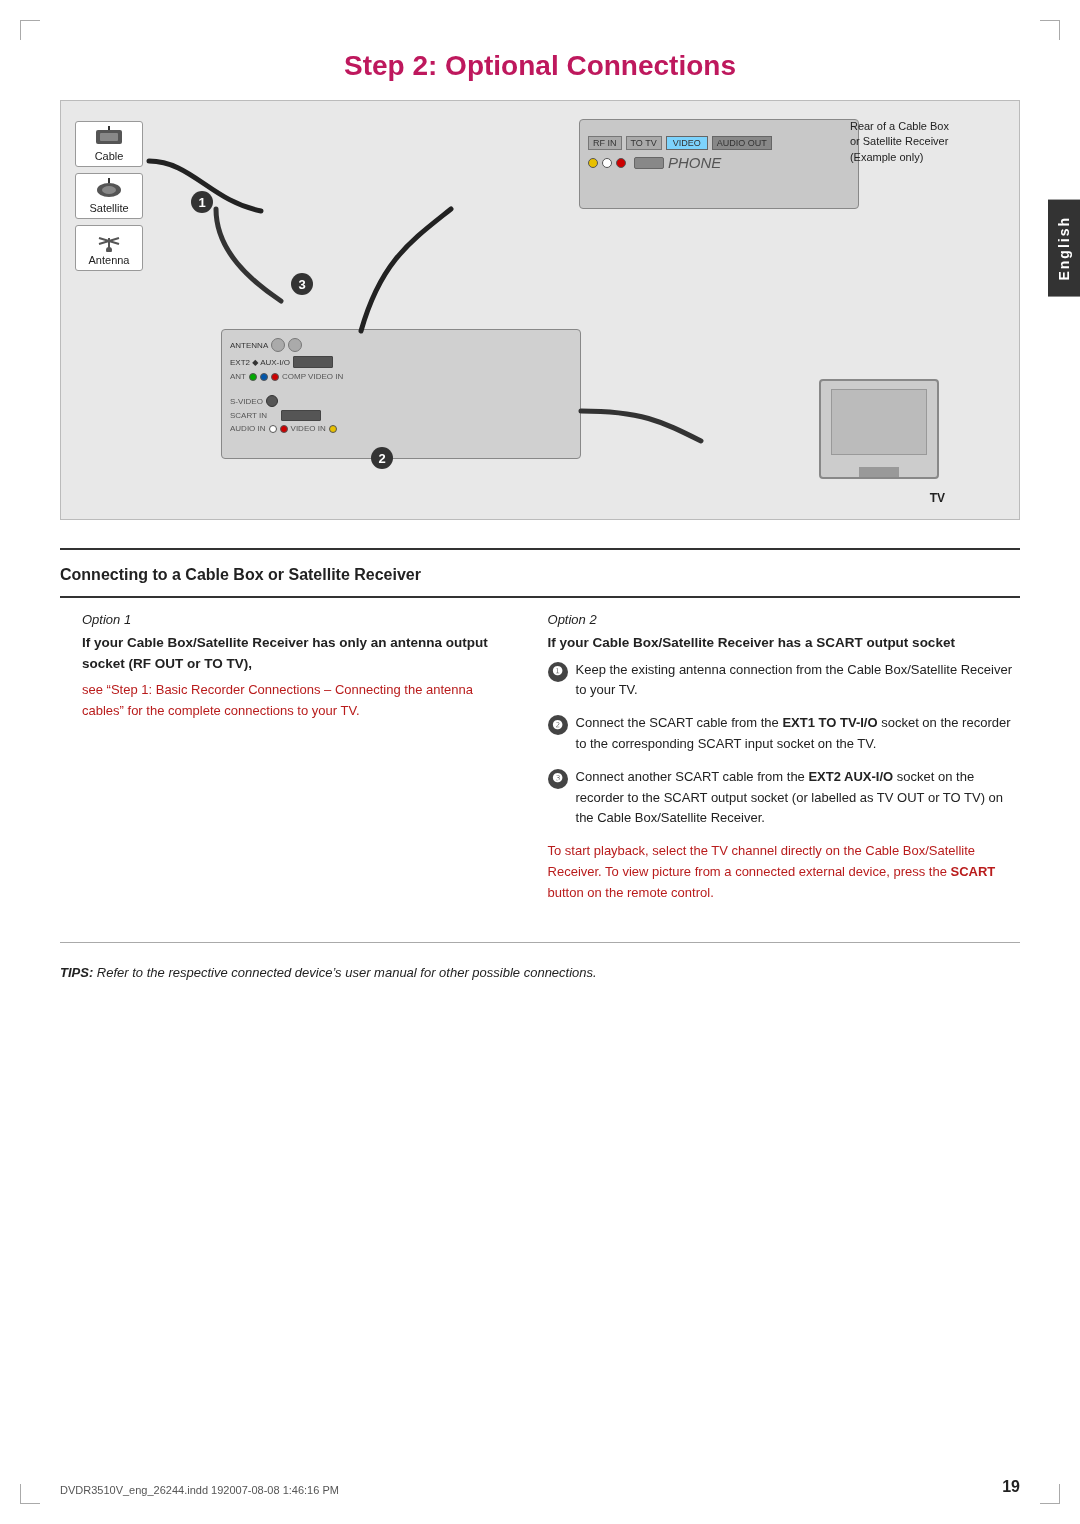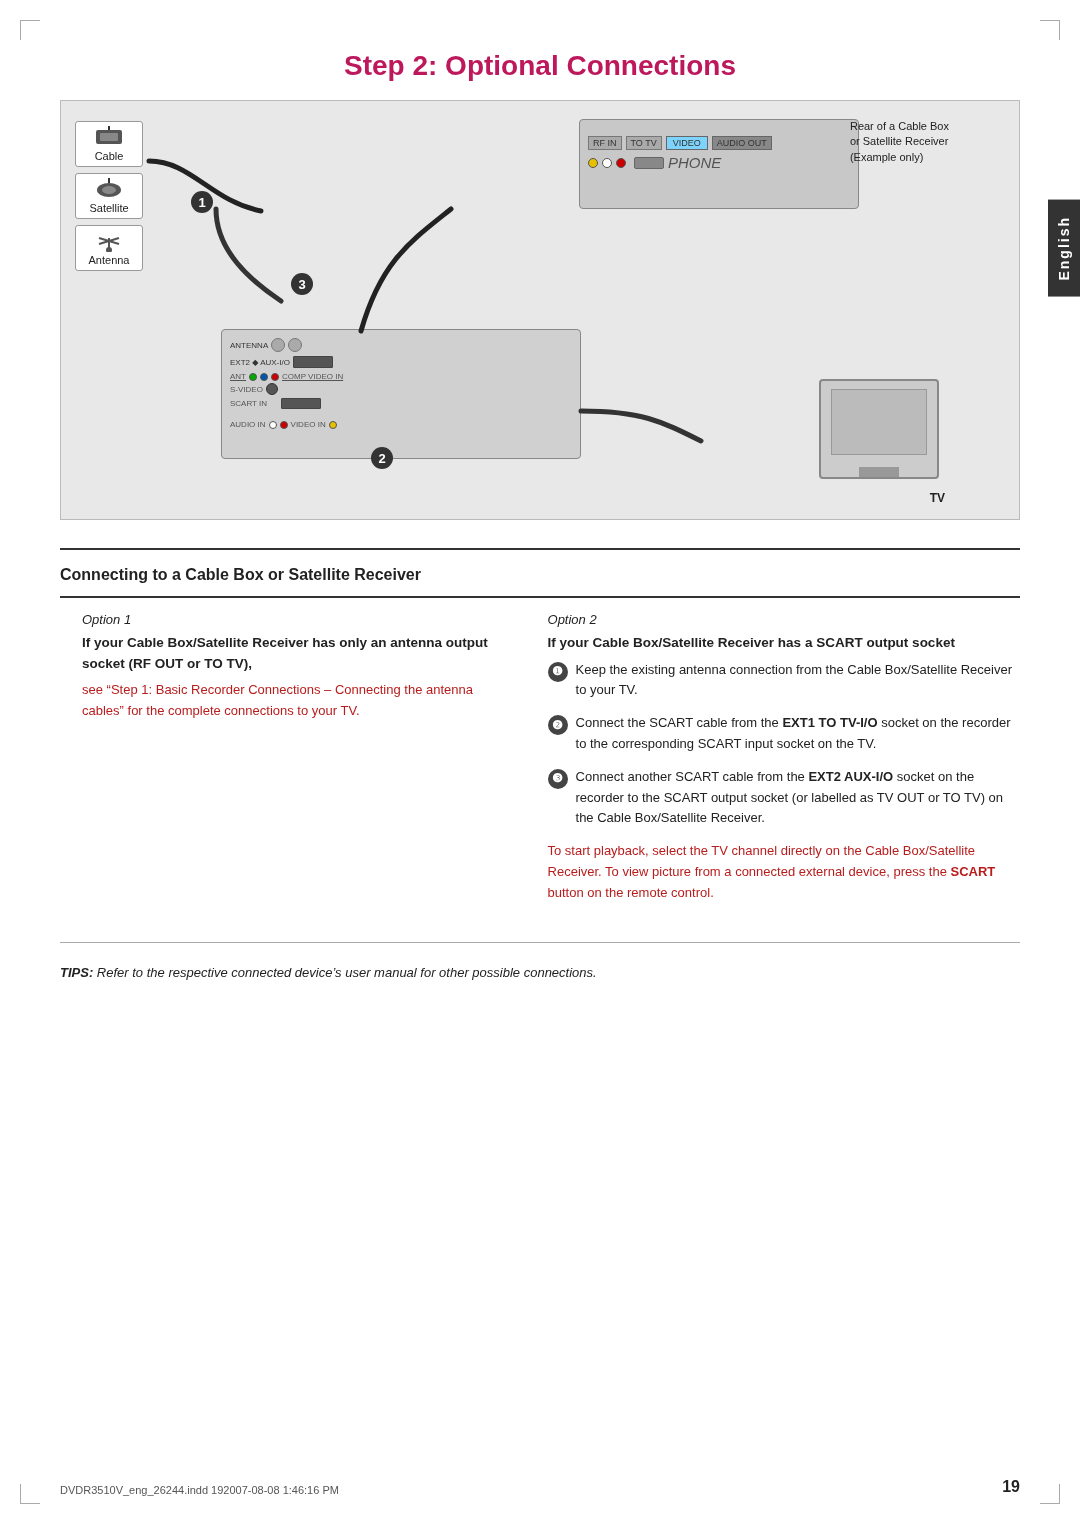--- a/index.html
+++ b/index.html
@@ -393,32 +393,32 @@
           <div style="display:flex; gap:3px; margin-bottom:4px; align-items:center;">
             <span style="font-size:8px;">ANTENNA</span>
             <div style="background:#aaa; width:14px; height:14px; border-radius:50%; border:1px solid #777;"></div>
             <div style="background:#aaa; width:14px; height:14px; border-radius:50%; border:1px solid #777;"></div>
           </div>
           <div style="display:flex; gap:3px; margin-bottom:4px; align-items:center;">
             <span style="font-size:8px;">EXT2 ◆ AUX-I/O</span>
             <div style="background:#555; width:40px; height:12px; border-radius:1px; border:1px solid #444;"></div>
           </div>
           <div style="font-size:8px; color:#555; margin-top:2px;">
-            <div style="display:flex; gap:3px; align-items:center; margin-bottom:2px;text-decoration:underline;">
+            <div style="display:flex; gap:3px; align-items:center; margin-bottom:14px;">
               <span>ANT</span>
               <span class="port-dot green" style="width:8px;height:8px;"></span>
               <span class="port-dot blue" style="width:8px;height:8px;"></span>
               <span class="port-dot red" style="width:8px;height:8px;"></span>
               <span>COMP VIDEO IN</span>
             </div>
             <div style="display:flex; gap:3px; align-items:center; margin-bottom:3px;">
               <span>S-VIDEO</span>
               <div style="background:#555; width:12px; height:12px; border-radius:50%; border:1px solid #333;"></div>
             </div>
-            <div style="display:flex; gap:14px; align-items:center; margin-bottom:11px;">
+            <div style="display:flex; gap:14px; align-items:center; margin-bottom:3px;">
               <span>SCART IN</span>
               <div style="background:#555; width:40px; height:11px; border-radius:1px; border:1px solid #444;"></div>
             </div>
             <div style="display:flex; gap:3px; align-items:center;">
               <span>AUDIO IN</span>
               <span class="port-dot white" style="width:8px;height:8px;"></span>
               <span class="port-dot red" style="width:8px;height:8px;"></span>
               <span>VIDEO IN</span>
               <span class="port-dot yellow" style="width:8px;height:8px;"></span>
             </div>

